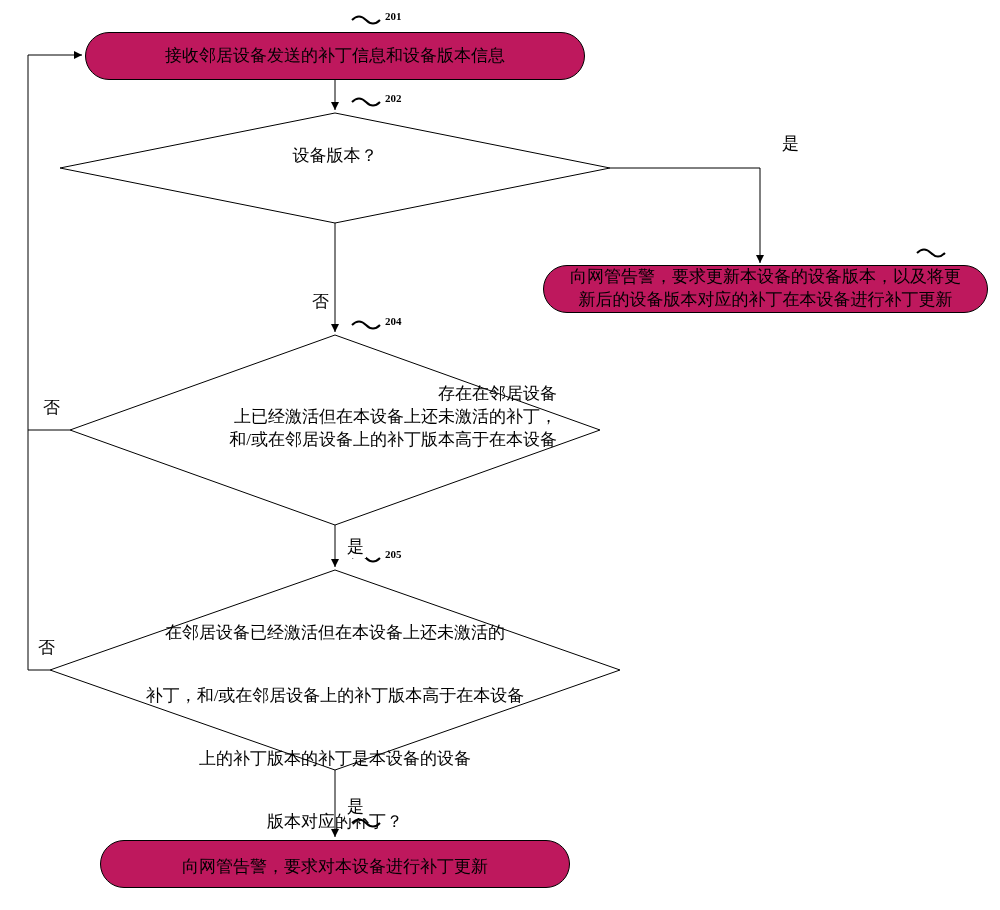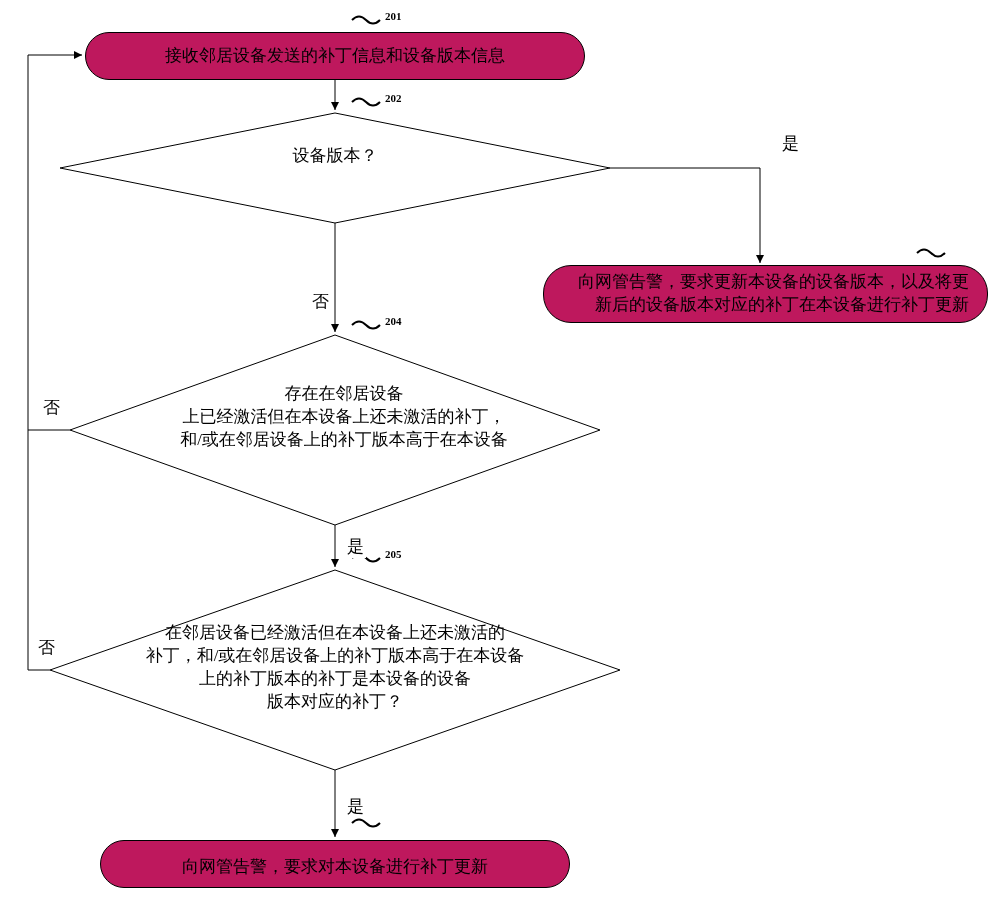--- a/index.html
+++ b/index.html
@@ -97,32 +97,32 @@
 <div class="step-label" style="left:385px; top:859px;">206</div>
 
 <div class="node rounded" style="left:85px; top:32px; width:500px; height:48px;">
   <span>接收邻居设备发送的补丁信息和设备版本信息</span>
 </div>
 
 <div class="node decision" style="left:135px; top:145px; width:400px;">
   <span>设备版本？</span>
 </div>
 
-<div class="node rounded" style="left:543px; top:265px; width:445px; height:58px;align-items:flex-end;">
+<div class="node rounded" style="left:543px; top:265px; width:445px; height:48px;">
   <span>向网管告警，要求更新本设备的设备版本，以及将更</span>
   <span>新后的设备版本对应的补丁在本设备进行补丁更新</span>
 </div>
 
-<div class="node decision" style="left:124px; top:383px; width:440px;">
+<div class="node decision" style="left:117px; top:383px; width:440px;align-items:flex-end;">
   <span>存在在邻居设备</span>
   <span>上已经激活但在本设备上还未激活的补丁，</span>
   <span>和/或在邻居设备上的补丁版本高于在本设备</span>
 </div>
 
-<div class="node decision" style="left:105px; top:622px; width:460px;">
+<div class="node decision" style="left:105px; top:622px; width:460px;gap:40px;">
   <span>在邻居设备已经激活但在本设备上还未激活的</span>
   <span>补丁，和/或在邻居设备上的补丁版本高于在本设备</span>
   <span>上的补丁版本的补丁是本设备的设备</span>
   <span>版本对应的补丁？</span>
 </div>
 
 <div class="node rounded" style="left:100px; top:840px; width:470px; height:48px;justify-content:flex-end;">
   <span>向网管告警，要求对本设备进行补丁更新</span>
 </div>
 

